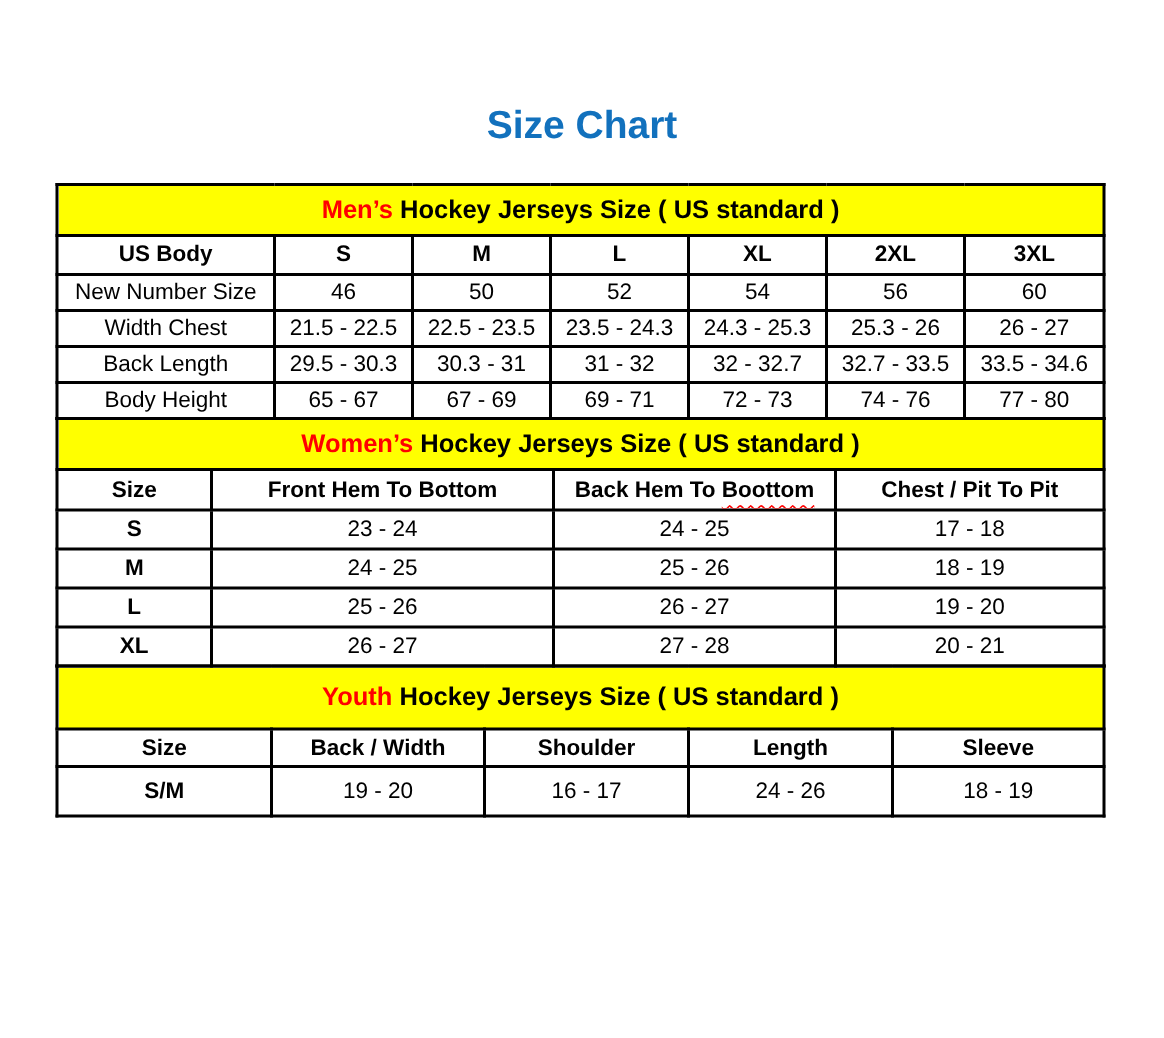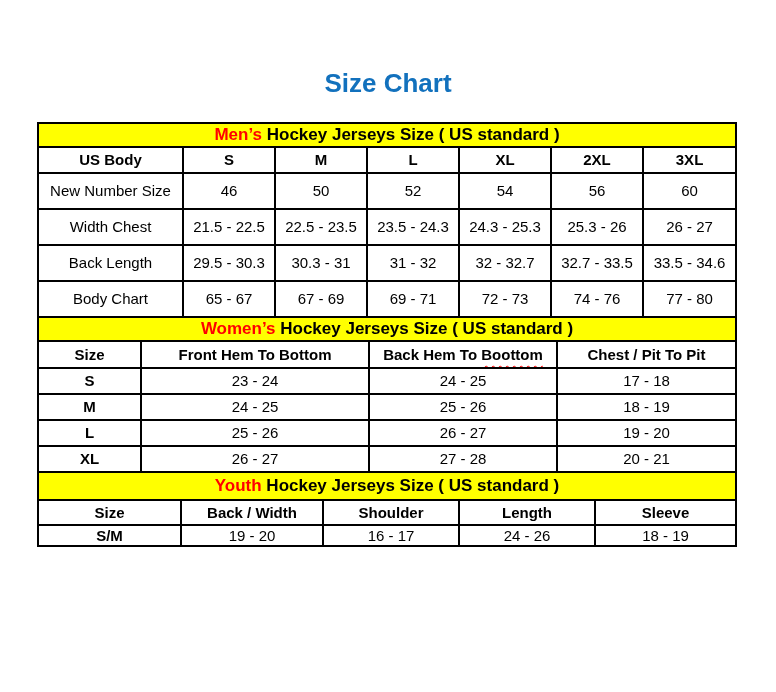--- a/index.html
+++ b/index.html
@@ -24,35 +24,35 @@
     border:2px solid var(--ink);
   }
   table.size-table + table.size-table{margin-top:-2px;}
   .size-table th,.size-table td{
     border:2px solid var(--ink);
     text-align:center;vertical-align:middle;
     padding:1px 2px;font-size:15px;line-height:1.15;
     overflow:hidden;white-space:nowrap;
   }
   tr.band-row th{
-    background:var(--yellow);height:24px;font-size:17px;font-weight:700;
+    background:var(--yellow);height:34px;font-size:17px;font-weight:700;
   }
   tr.band-row .accent{color:var(--red);}
   tr.head-row th{font-weight:700;}
   td.row-label{font-weight:400;}
   td.row-label.bold{font-weight:700;}
   tr.head-row{height:26px;}
   tr.data-row{height:25px;}
   table[data-table="men"]   tr.head-row{height:26px;}
-  table[data-table="men"]   tr.data-row{height:36px;}
+  table[data-table="men"]   tr.data-row{height:24px;}
   table[data-table="women"] tr.head-row{height:27px;}
   table[data-table="women"] tr.data-row{height:26px;}
-  table[data-table="youth"] tr.band-row th{height:28px;}
+  table[data-table="youth"] tr.band-row th{height:42px;}
   table[data-table="youth"] tr.head-row{height:25px;}
-  table[data-table="youth"] tr.data-row{height:21px;}
+  table[data-table="youth"] tr.data-row{height:33px;}
   .underline{
     text-decoration-thickness:1.5px;text-underline-offset:2px;
   }
   .misspell{
     text-decoration:underline wavy var(--red);
     text-decoration-thickness:1px;text-underline-offset:4.5px;
   }
 </style>
 </head>
 <body>
@@ -104,21 +104,21 @@
         <tr class="data-row">
           <td class="row-label">Back Length</td>
           <td>29.5 - 30.3</td>
           <td>30.3 - 31</td>
           <td>31 - 32</td>
           <td>32 - 32.7</td>
           <td>32.7 - 33.5</td>
           <td>33.5 - 34.6</td>
         </tr>
         <tr class="data-row">
-          <td class="row-label">Body Chart</td>
+          <td class="row-label">Body Height</td>
           <td>65 - 67</td>
           <td>67 - 69</td>
           <td>69 - 71</td>
           <td>72 - 73</td>
           <td>74 - 76</td>
           <td>77 - 80</td>
         </tr>
       </tbody>
     </table>
   <table class="size-table" data-table="women">

